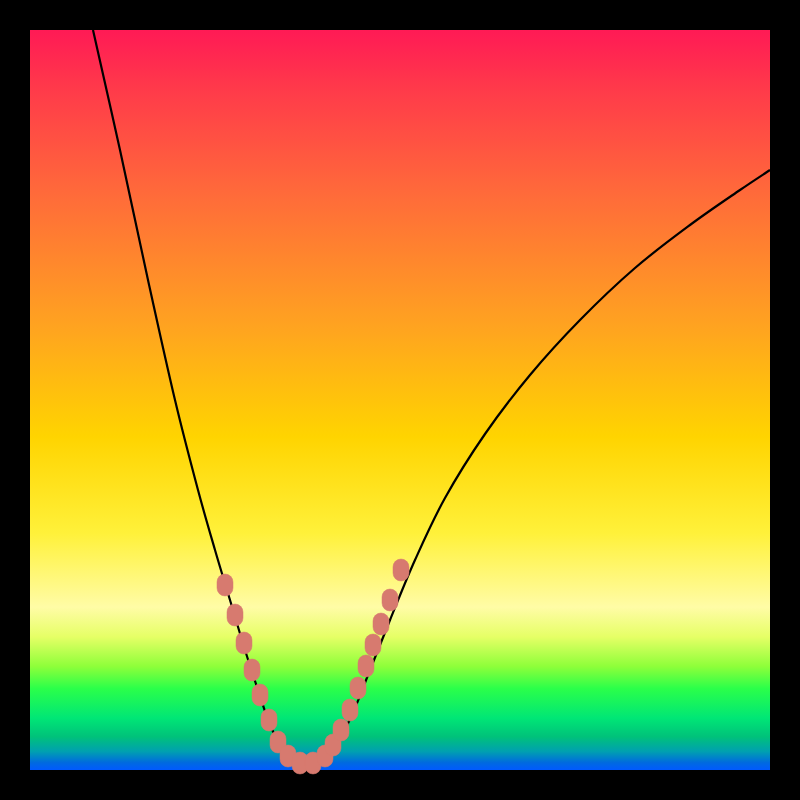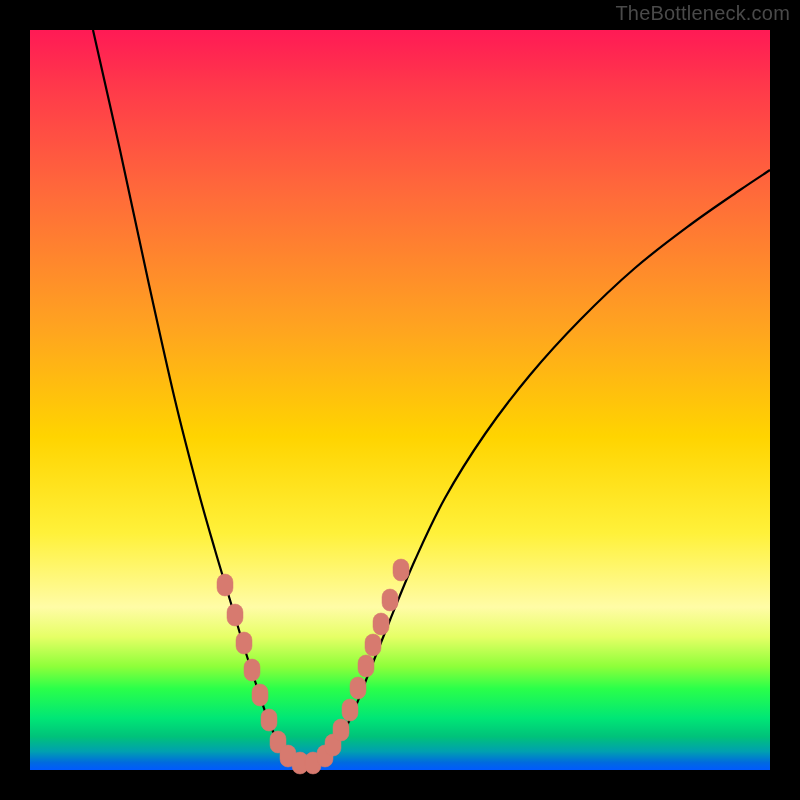--- a/index.html
+++ b/index.html
@@ -98,14 +98,13 @@
         <rect x="312" y="669" width="16" height="22" rx="8" ry="8" class="marker"></rect>
         <rect x="320" y="647" width="16" height="22" rx="8" ry="8" class="marker"></rect>
         <rect x="328" y="625" width="16" height="22" rx="8" ry="8" class="marker"></rect>
         <rect x="335" y="604" width="16" height="22" rx="8" ry="8" class="marker"></rect>
         <rect x="343" y="583" width="16" height="22" rx="8" ry="8" class="marker"></rect>
         <rect x="352" y="559" width="16" height="22" rx="8" ry="8" class="marker"></rect>
         <rect x="363" y="529" width="16" height="22" rx="8" ry="8" class="marker"></rect>
       </g>
   </svg>
 
-  <div class="watermark">TheBottleneck.com</div>
 </div>
 
 </body></html>

